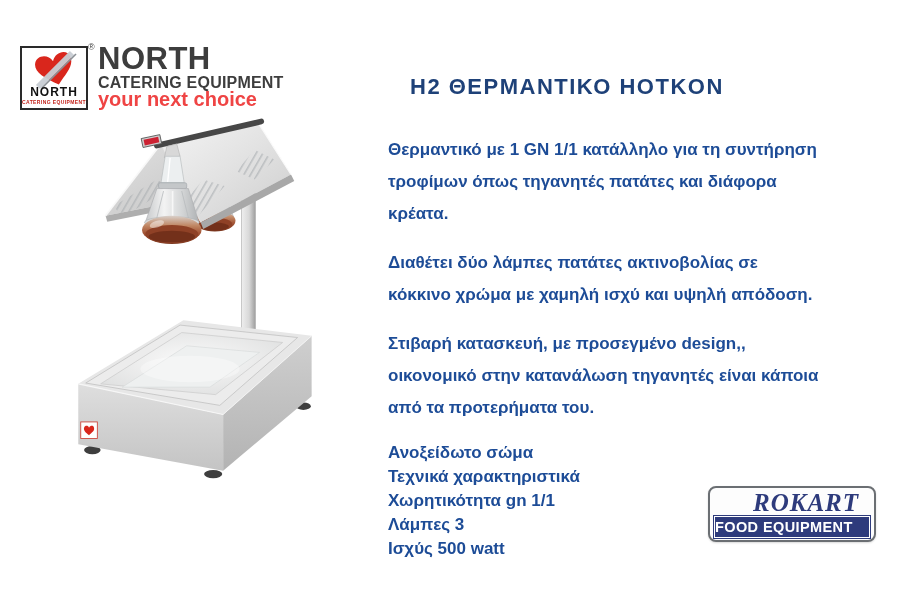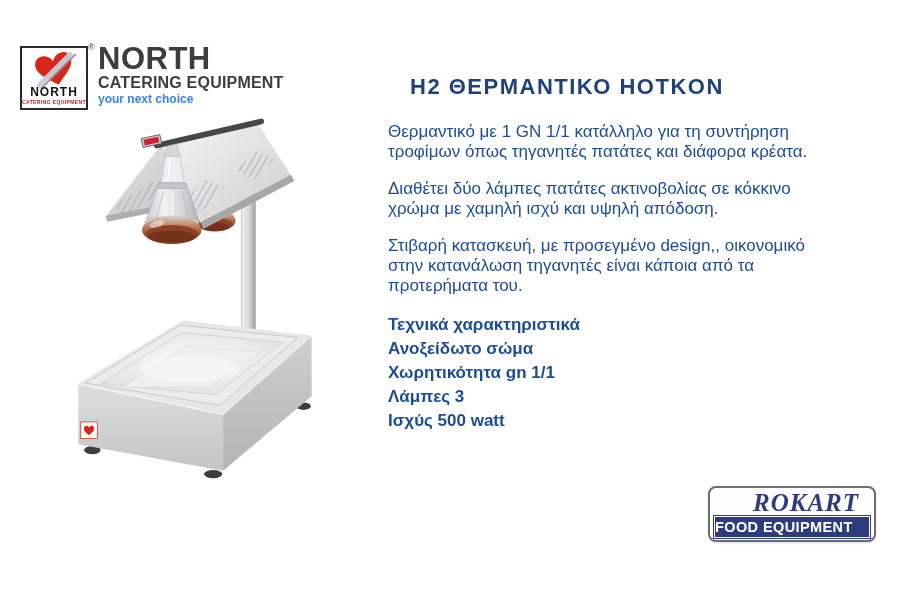--- a/index.html
+++ b/index.html
@@ -20,29 +20,29 @@
     font-size:12px;font-weight:bold;color:#111;letter-spacing:1px;
   }
   .brand-box-sub{
     position:absolute;left:0;right:0;bottom:3px;text-align:center;
     font-size:5px;font-weight:bold;color:#c3241c;letter-spacing:.4px;white-space:nowrap;
   }
   .brand-reg{position:absolute;left:68px;top:-2px;font-size:9px;color:#444;}
   .brand-text{position:absolute;left:78px;top:0;}
   .brand-name{font-size:31px;font-weight:bold;color:#3d3d3d;line-height:30px;letter-spacing:.5px;}
   .brand-sub{font-size:16px;font-weight:bold;color:#3d3d3d;line-height:17px;letter-spacing:.2px;}
-  .brand-tag{font-size:12px;font-weight:bold;color:#3b82f6;line-height:16px;}
+  .brand-tag{font-size:20px;font-weight:bold;color:#ef4444;line-height:16px;}
   
   .page-title{
     position:absolute;left:402px;top:66px;margin:8px;
     font-size:22px;font-weight:bold;letter-spacing:1.5px;color:#1e4178;
   }
   .text-col{position:absolute;left:388px;top:118px;width:436px;color:#1d4c97;}
   .text-col p{
-    margin:4px 0 17px 0;font-size:17px;font-weight:normal;line-height:20px;
+    margin:16px 0 17px 0;font-size:17px;font-weight:bold;line-height:32px;
   }
   .specs{margin-top:5px;font-size:17px;font-weight:bold;line-height:24px;}
   
   .rokart{
     position:absolute;left:708px;top:486px;width:168px;height:56px;
     border:2px solid #6b6f73;border-radius:8px;background:#fdfdfd;
     box-sizing:border-box;box-shadow:0 1px 2px rgba(0,0,0,.15);
   }
   .rokart-name{
     text-align:center;margin-top:1px;
@@ -199,22 +199,22 @@
   </g>
 </svg>
 
 <h1 class="page-title">H2 ΘΕΡΜΑΝΤΙΚΟ HOTKON</h1>
 
 <main class="text-col">
   <p>Θερμαντικό με 1 GN 1/1 κατάλληλο για τη συντήρηση τροφίμων όπως τηγανητές πατάτες και διάφορα κρέατα.</p>
   <p>Διαθέτει δύο λάμπες πατάτες ακτινοβολίας σε κόκκινο χρώμα με χαμηλή ισχύ και υψηλή απόδοση.</p>
   <p>Στιβαρή κατασκευή, με προσεγμένο design,, οικονομικό στην κατανάλωση τηγανητές είναι κάποια από τα προτερήματα του.</p>
   <div class="specs">
+    <div>Ανοξείδωτο σώμα</div>
     <div>Τεχνικά χαρακτηριστικά</div>
-    <div>Ανοξείδωτο σώμα</div>
     <div>Χωρητικότητα gn 1/1</div>
     <div>Λάμπες 3</div>
     <div>Ισχύς 500 watt</div>
   </div>
 </main>
 
 <div class="rokart">
   <div class="rokart-name">ROKART</div>
   <div class="rokart-sub">FOOD EQUIPMENT</div>
 </div>

